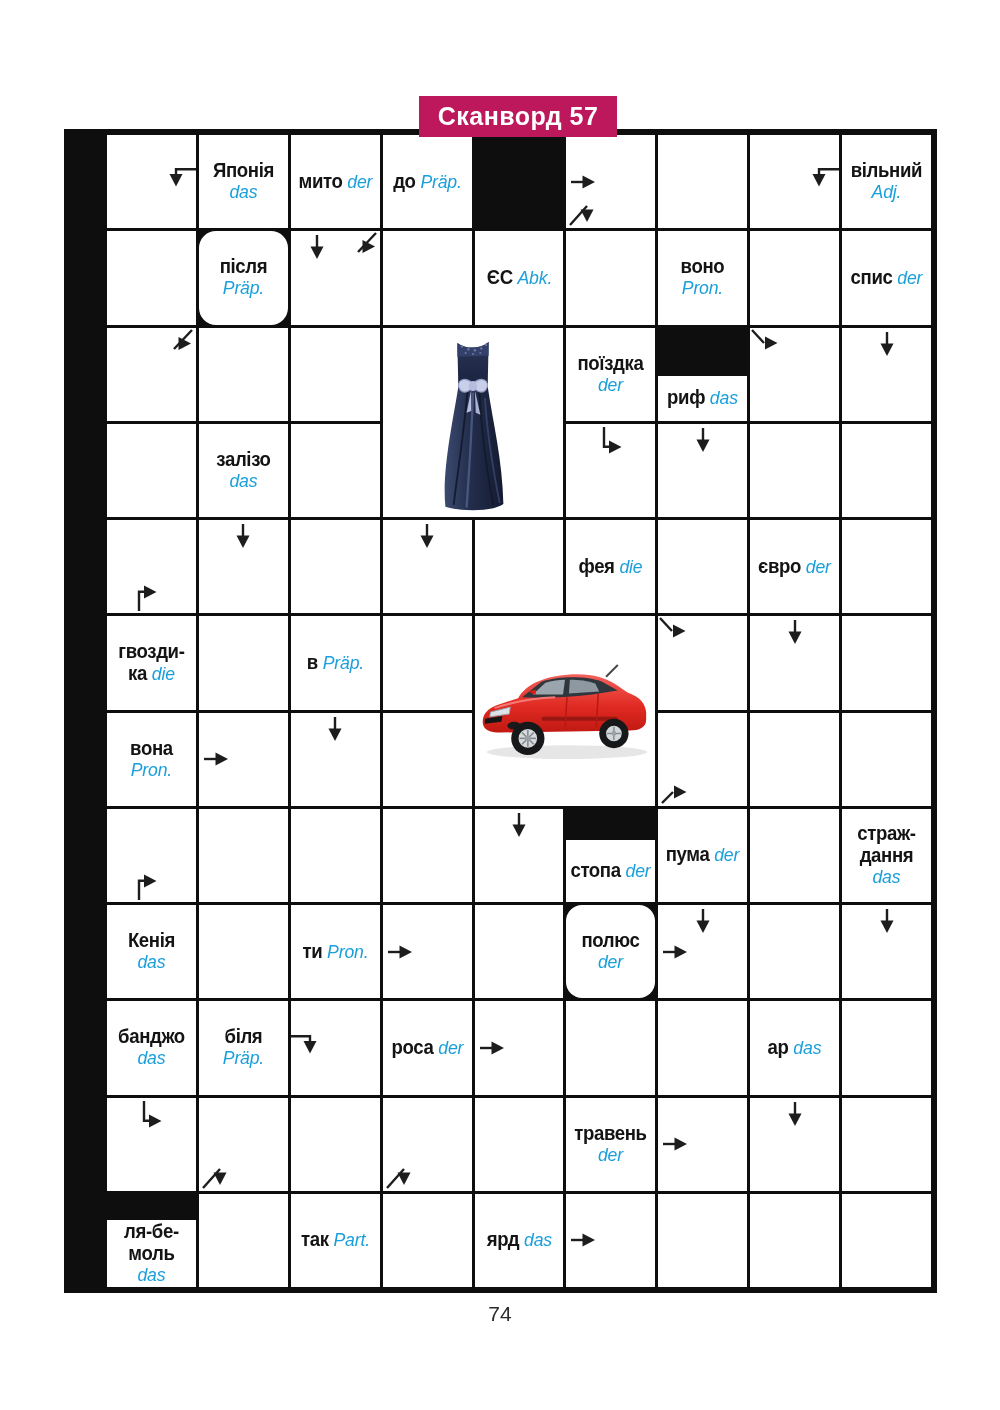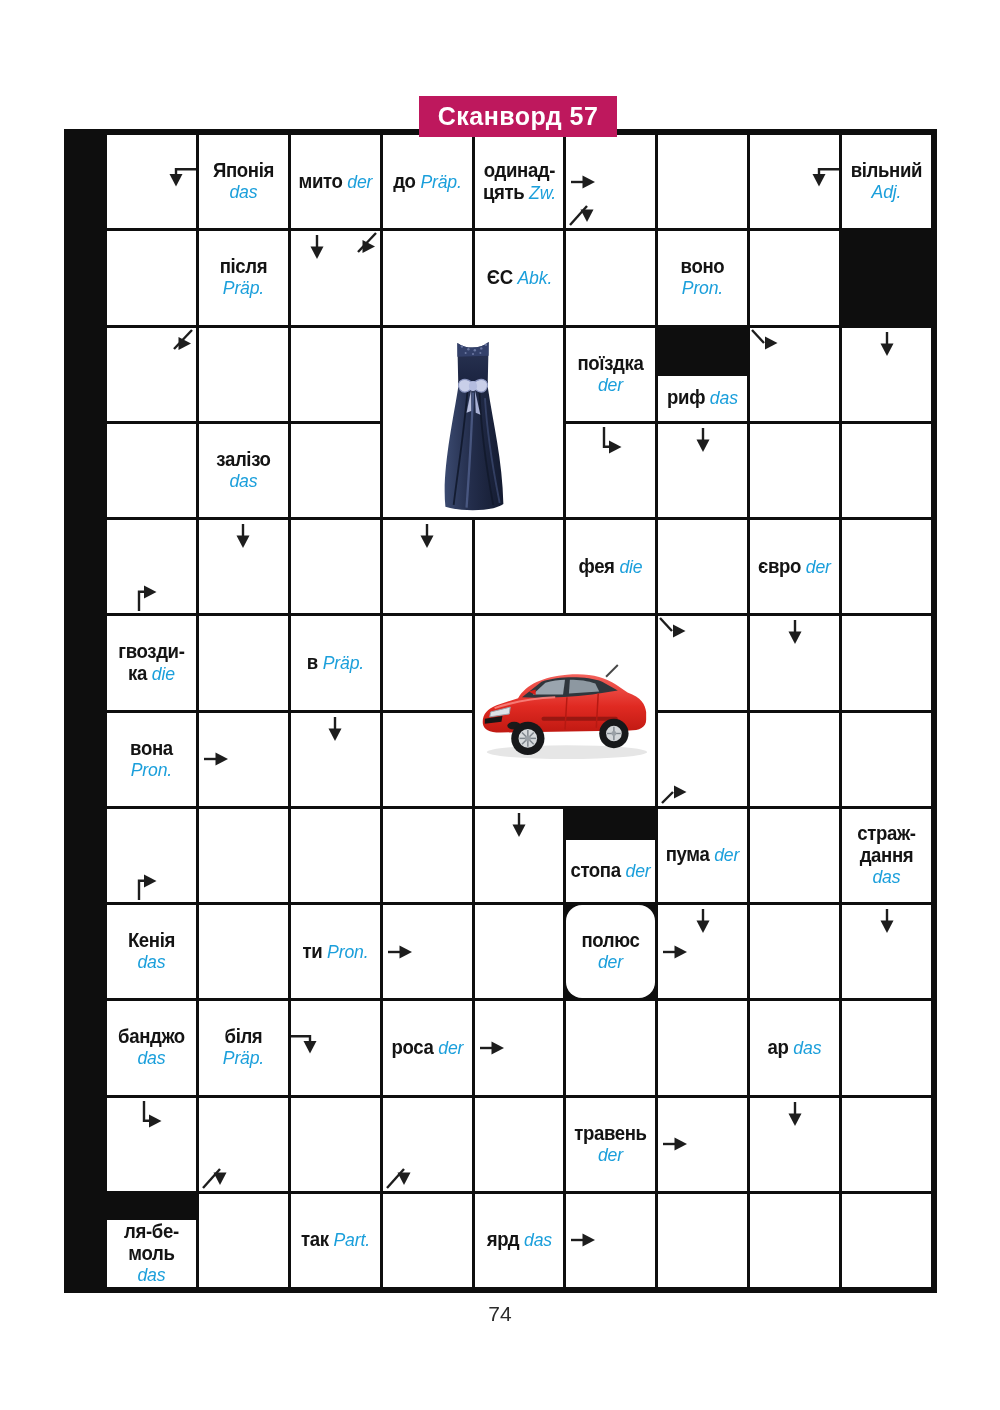--- a/index.html
+++ b/index.html
@@ -64,26 +64,20 @@
     <div class="cell" style="grid-area: 1 / 3;">
       <div class="clue">
         <div class="line"><span class="word">мито </span><span class="tag">der</span></div>
       </div>
     </div>
     <div class="cell" style="grid-area: 1 / 4;">
       <div class="clue">
         <div class="line"><span class="word">до </span><span class="tag">Präp.</span></div>
       </div>
     </div>
-    <div class="cell" style="grid-area: 1 / 5;">
-      <div class="clue">
-        <div class="line"><span class="word">одинад-</span></div>
-        <div class="line"><span class="word">цять </span><span class="tag">Zw.</span></div>
-      </div>
-    </div>
     <div class="cell" style="grid-area: 1 / 6;">
       <span class="arrow pos-l">
         <svg width="27" height="20" viewBox="0 0 27 20">
           <line x1="1" y1="10" x2="14" y2="10" stroke="#1d1d1d" stroke-width="2.4"></line>
           <polygon points="12.5,3.5 12.5,16.5 25,10" fill="#1d1d1d"></polygon>
         </svg>
       </span>
       <span class="arrow pos-bl">
         <svg width="26" height="29" viewBox="0 0 26 29">
           <line x1="2" y1="27" x2="19" y2="8" stroke="#1d1d1d" stroke-width="2.4"></line>
@@ -100,21 +94,21 @@
         </svg>
       </span>
     </div>
     <div class="cell" style="grid-area: 1 / 9;">
       <div class="clue">
         <div class="line"><span class="word">вільний</span></div>
         <div class="line"><span class="tag">Adj.</span></div>
       </div>
     </div>
     <div class="cell" style="grid-area: 2 / 1;"></div>
-    <div class="cell" style="grid-area: 2 / 2;">
+    <div class="cell" style="grid-area: 2 / 2; border-radius: 17px;">
       <div class="clue">
         <div class="line"><span class="word">після</span></div>
         <div class="line"><span class="tag">Präp.</span></div>
       </div>
     </div>
     <div class="cell" style="grid-area: 2 / 3;">
       <span class="arrow pos-t-left">
         <svg width="20" height="27" viewBox="0 0 20 27">
           <line x1="10" y1="1" x2="10" y2="14" stroke="#1d1d1d" stroke-width="2.4"></line>
           <polygon points="3.5,12.5 16.5,12.5 10,25" fill="#1d1d1d"></polygon>
@@ -134,20 +128,25 @@
       </div>
     </div>
     <div class="cell" style="grid-area: 2 / 6;"></div>
     <div class="cell" style="grid-area: 2 / 7;">
       <div class="clue">
         <div class="line"><span class="word">воно</span></div>
         <div class="line"><span class="tag">Pron.</span></div>
       </div>
     </div>
     <div class="cell" style="grid-area: 2 / 8;"></div>
+    <div class="cell" style="grid-area: 2 / 9;">
+      <div class="clue">
+        <div class="line"><span class="word">спис </span><span class="tag">der</span></div>
+      </div>
+    </div>
     <div class="cell" style="grid-area: 3 / 1;">
       <span class="arrow pos-tr">
         <svg width="27" height="24" viewBox="0 0 27 24">
           <line x1="25" y1="1" x2="7" y2="20" stroke="#1d1d1d" stroke-width="2.4"></line>
           <polygon points="11.5,8 11.5,21 24,14.5" fill="#1d1d1d"></polygon>
         </svg>
       </span>
     </div>
     <div class="cell" style="grid-area: 3 / 2;"></div>
     <div class="cell" style="grid-area: 3 / 3;"></div>

